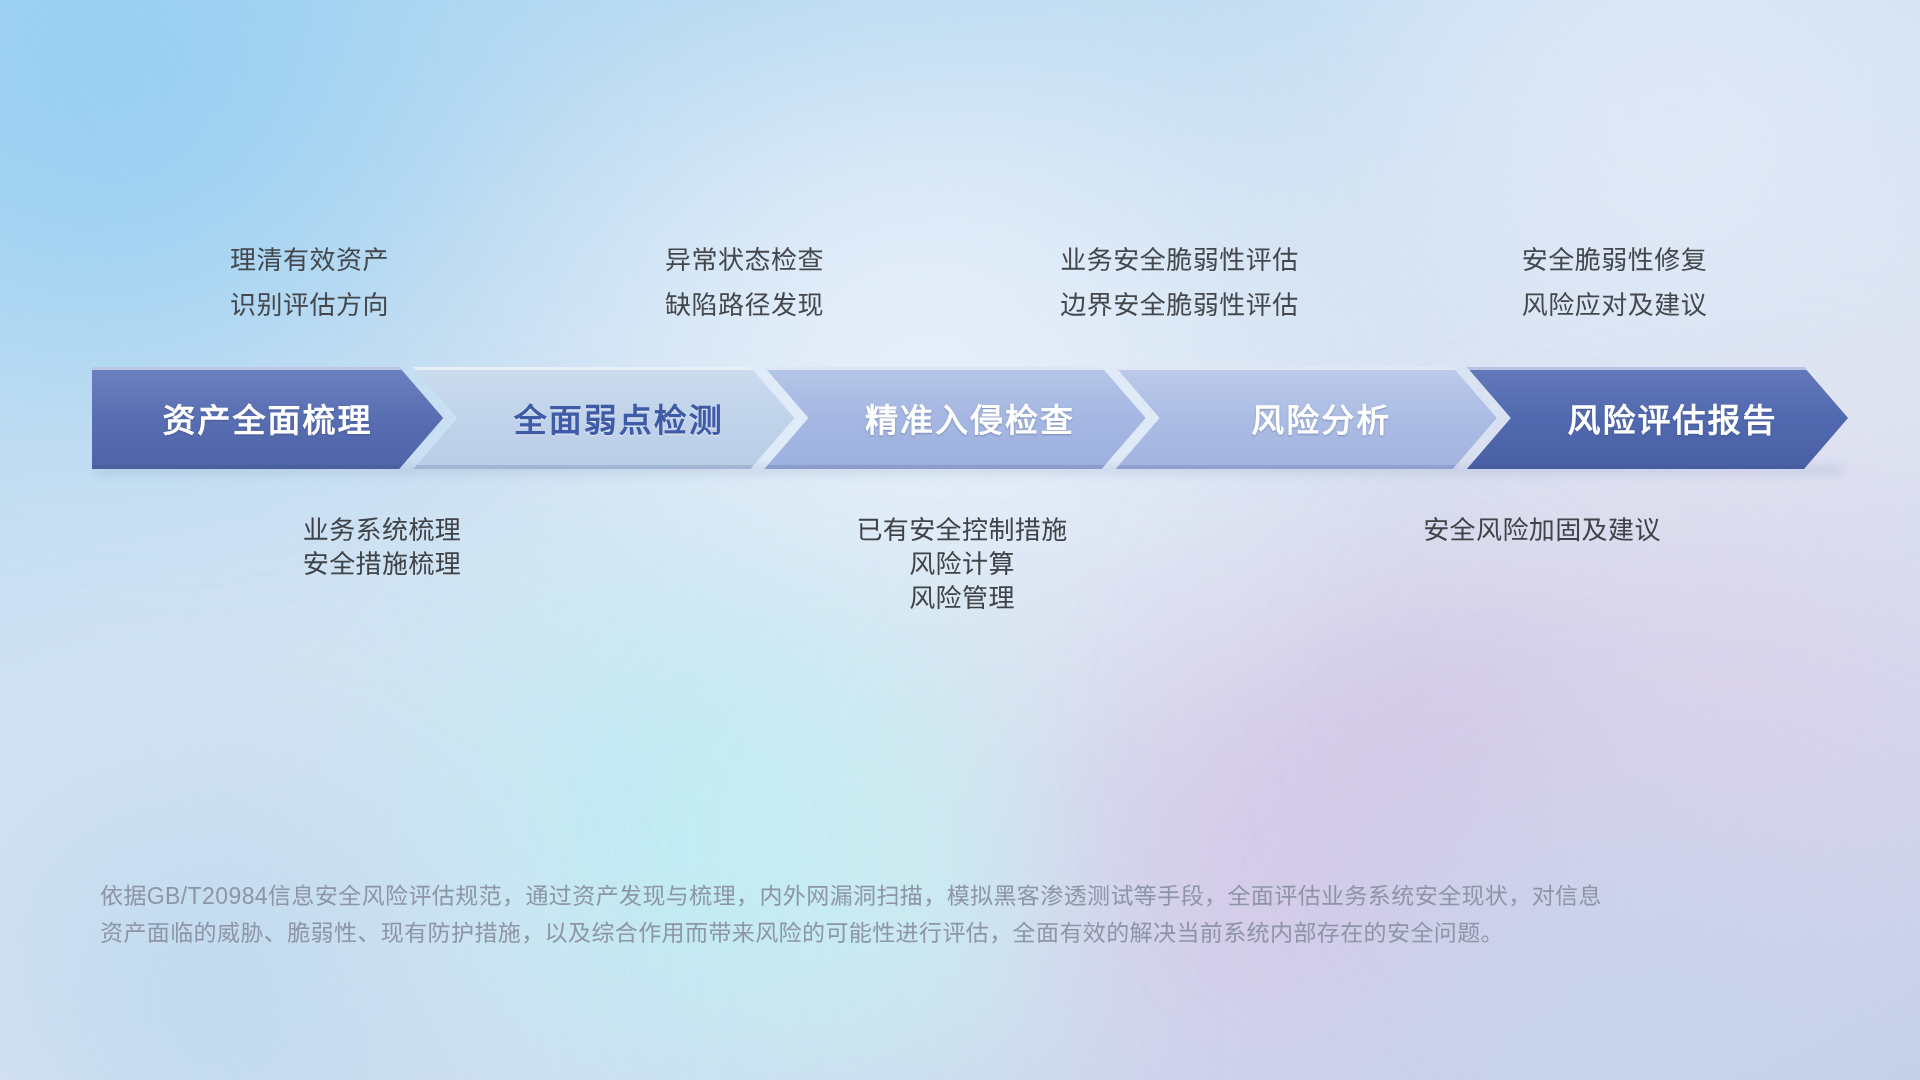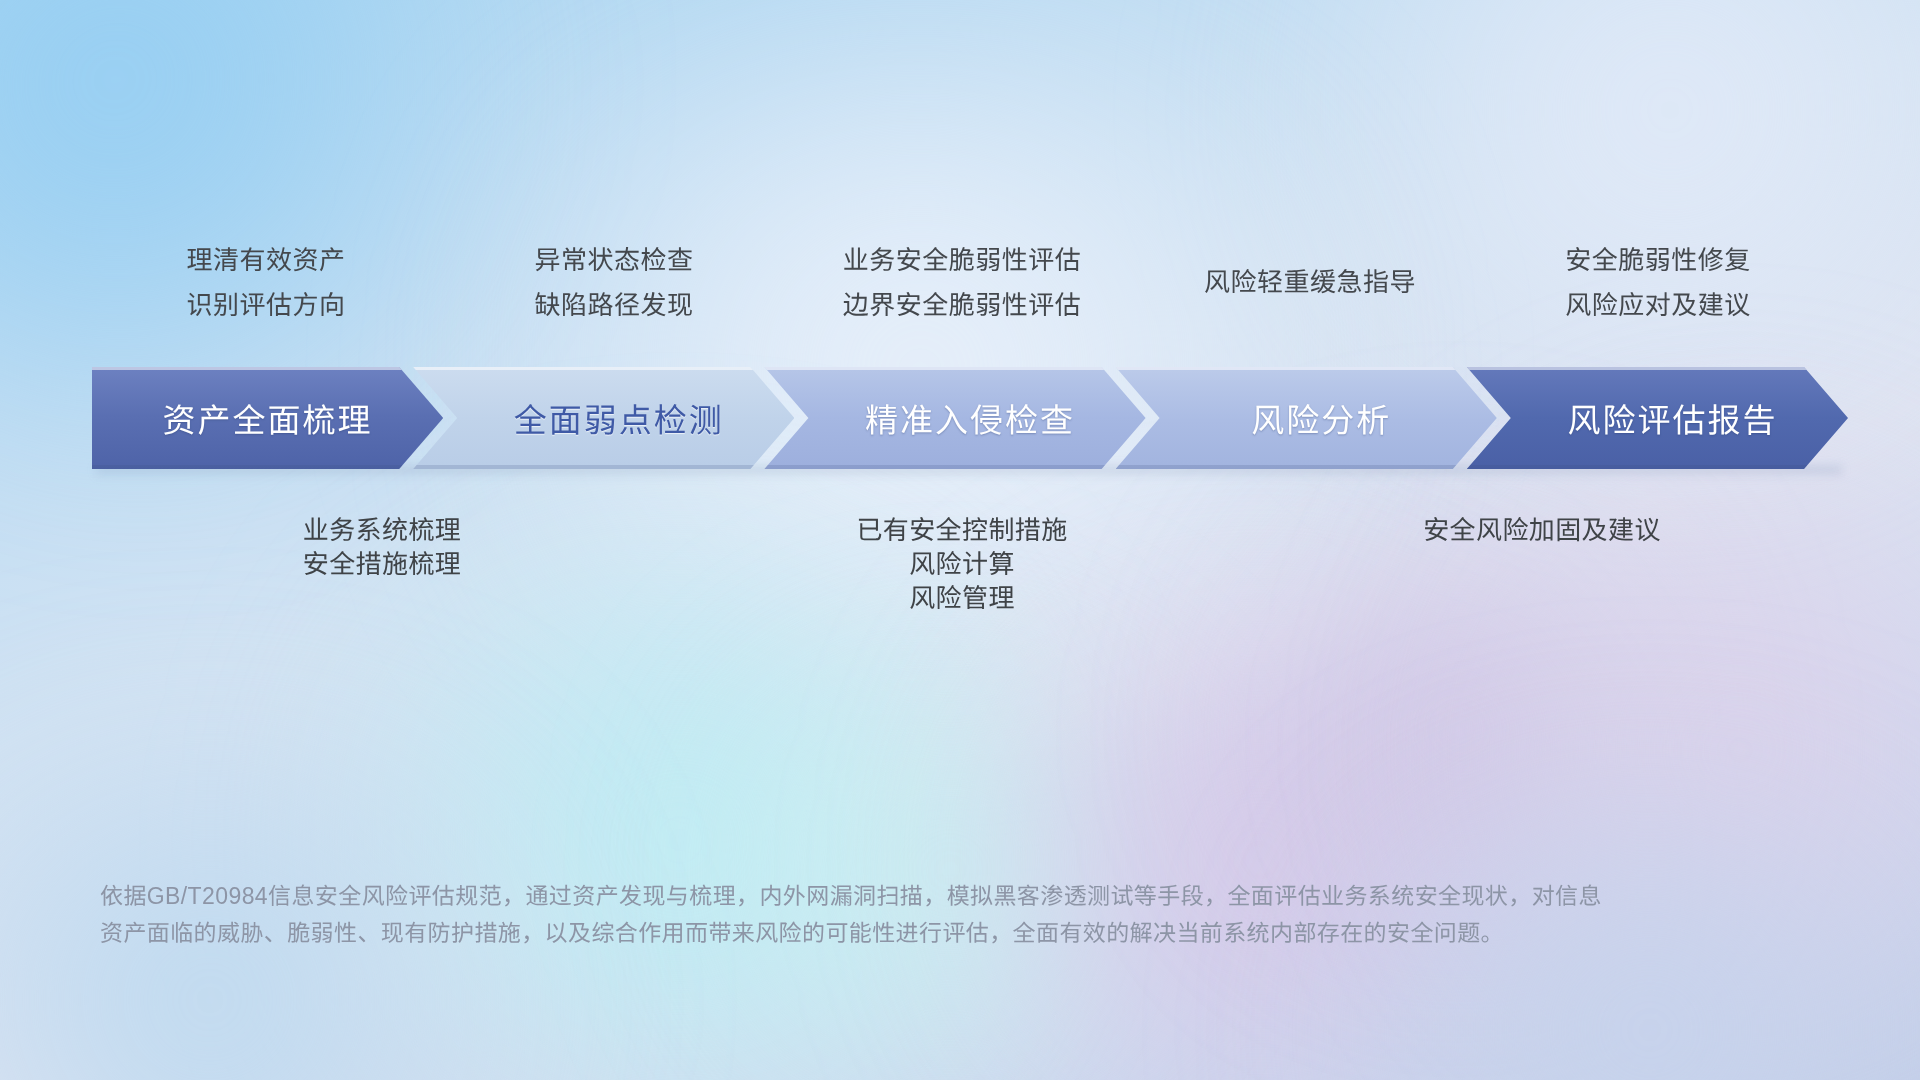--- a/index.html
+++ b/index.html
@@ -94,21 +94,21 @@
   .chev:not(:first-child) {
     clip-path: polygon(0 0, calc(100% - 44px) 0, 100% 50%, calc(100% - 44px) 100%, 0 100%, 44px 50%);
     padding-left: 30px;
   }
   .chev:last-child { margin-right: 0; }
 
   .chev .label {
     position: relative;
     z-index: 3;
     font-size: 33px;
-    font-weight: normal;
+    font-weight: bold;
     letter-spacing: 2px;
     white-space: nowrap;
   }
 
   
   .chev.v-dark   { background: linear-gradient(180deg, #6d81c1 0%, #5a6fb2 48%, #4e63a8 100%); }
   .chev.v-mid    { background: linear-gradient(180deg, #b6c6e8 0%, #a5b7e2 50%, #9dafdd 100%); }
   .chev.v-light  { background: linear-gradient(180deg, #ccdcef 0%, #c0d3ea 50%, #b9cde7 100%); }
   .chev.v-mid2   { background: linear-gradient(180deg, #bccbea 0%, #abbce4 52%, #a2b4df 100%); }
   .chev.v-dark2  { background: linear-gradient(180deg, #6479bb 0%, #5169ae 50%, #4a60a6 100%); }
@@ -200,23 +200,20 @@
     <div class="top-col">
       <div class="caption">异常状态检查</div>
       <div class="caption">缺陷路径发现</div>
     </div>
 
     <div class="top-col">
       <div class="caption">业务安全脆弱性评估</div>
       <div class="caption">边界安全脆弱性评估</div>
     </div>
 
-    <div class="top-col">
-      <div class="caption">风险轻重缓急指导</div>
-    </div>
 
     <div class="top-col">
       <div class="caption">安全脆弱性修复</div>
       <div class="caption">风险应对及建议</div>
     </div>
 
   </div>
 
   <div id="banner-shadow"></div>
   <div id="banner">

